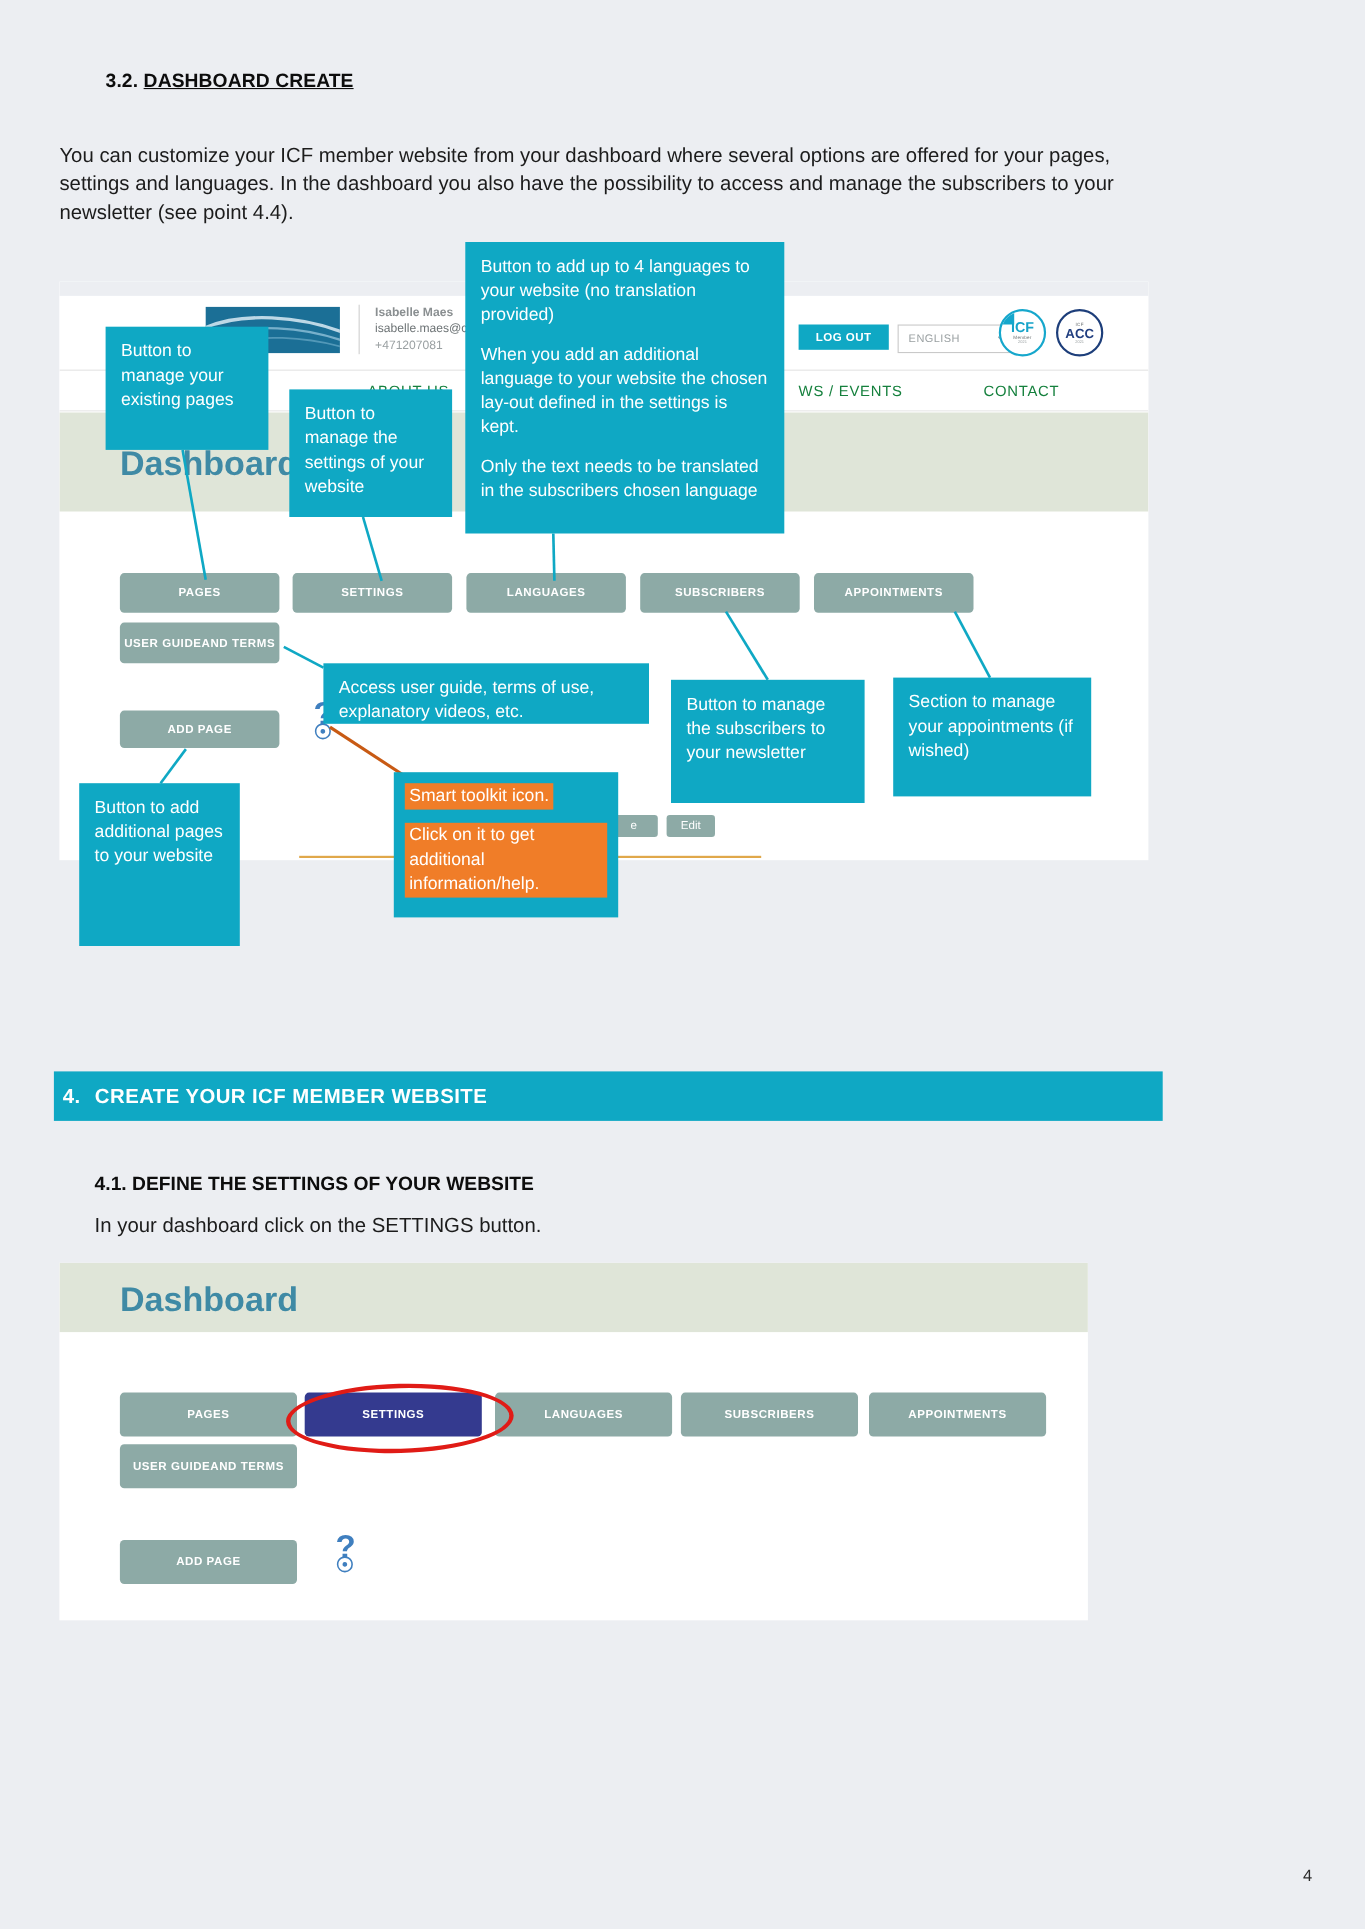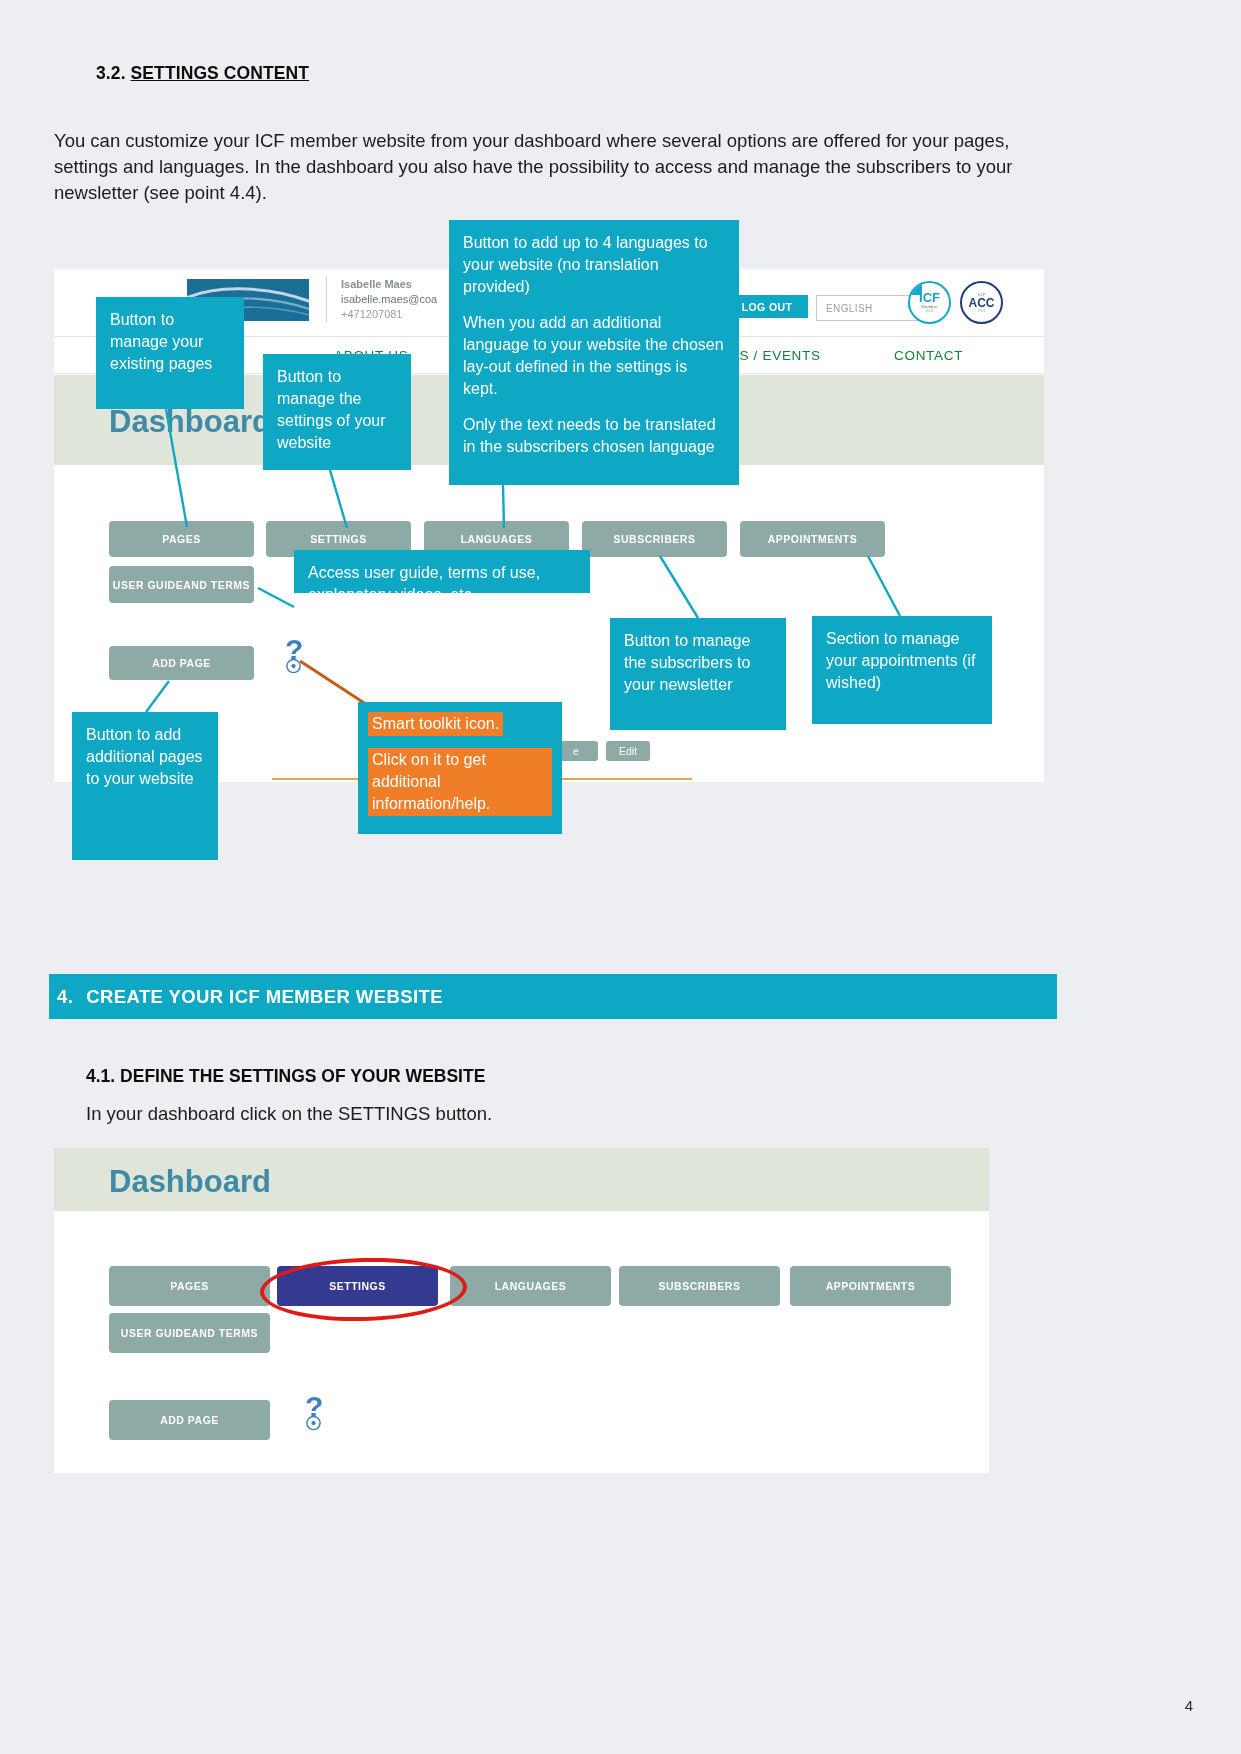--- a/index.html
+++ b/index.html
@@ -241,22 +241,22 @@
     font-size: 16px;
     line-height: 22px;
     padding: 12px 14px;
     z-index: 30;
   }
   .callout p { margin: 0 0 14px 0; }
   .callout p:last-child { margin-bottom: 0; }
 
   .c-pages     { left: 96px;  top: 297px; width: 148px; height: 112px; }
   .c-settings  { left: 263px; top: 354px; width: 148px; height: 116px; }
-  .c-languages { left: 449px; top: 220px; width: 290px; height: 265px; }
-  .c-guide     { left: 294px; top: 550px; width: 296px; height: 43px; }
+  .c-languages { left: 423px; top: 220px; width: 290px; height: 265px; }
+  .c-guide     { left: 294px; top: 603px; width: 296px; height: 55px; }
   .c-subs      { left: 610px; top: 618px; width: 176px; height: 112px; }
   .c-appts     { left: 812px; top: 616px; width: 180px; height: 108px; }
   .c-addpage   { left: 72px;  top: 712px; width: 146px; height: 148px; }
 
   .c-toolkit {
     position:absolute; left: 358px; top: 702px;
     width: 204px; height: 132px;
     background:#0fa8c4; z-index: 30;
     padding: 10px;
   }
@@ -271,21 +271,21 @@
   
   .leaders { position:absolute; left:0; top:0; width:1241px; height:1754px; z-index: 20; pointer-events:none; }
 </style>
 </head>
 <body>
 
 <div class="page">
 
   <div class="h3-heading">
     <span class="num">3.2.</span>
-    <span class="txt">SETTINGS CONTENT</span>
+    <span class="txt">DASHBOARD CREATE</span>
   </div>
 
   <div class="intro-para">You can customize your ICF member website from your dashboard where several options are offered for your pages, settings and languages.   In the dashboard you also have the possibility to access and manage the subscribers to your newsletter (see point 4.4).</div>
 
   <div class="shot1">
     <div class="topstrip"></div>
 
     <div class="shot-header">
       <div class="logo-box">
         <svg class="logo-swoosh" viewBox="0 0 140 40">

